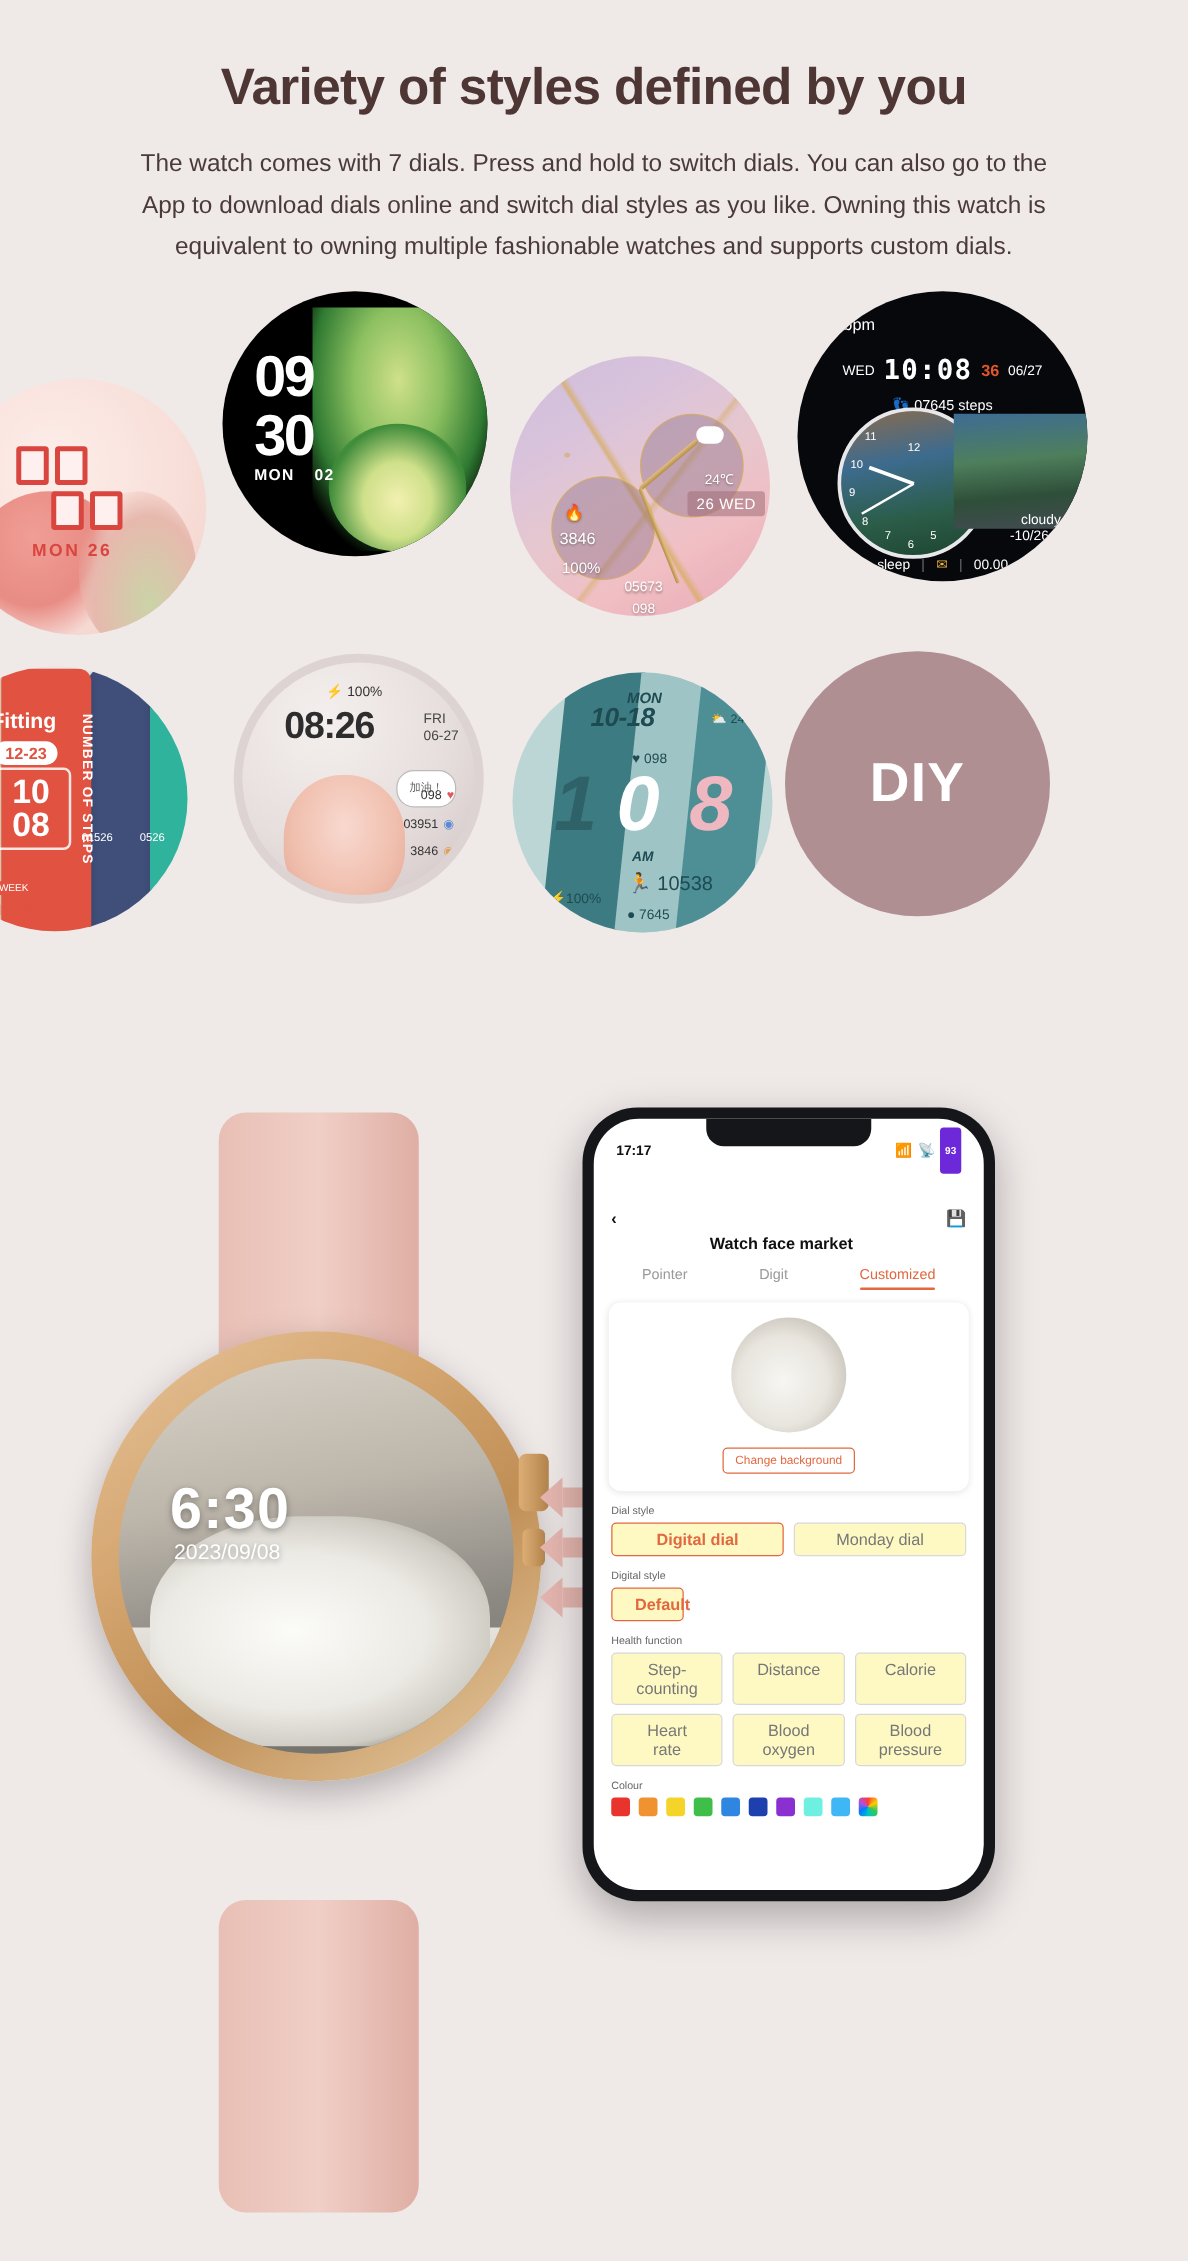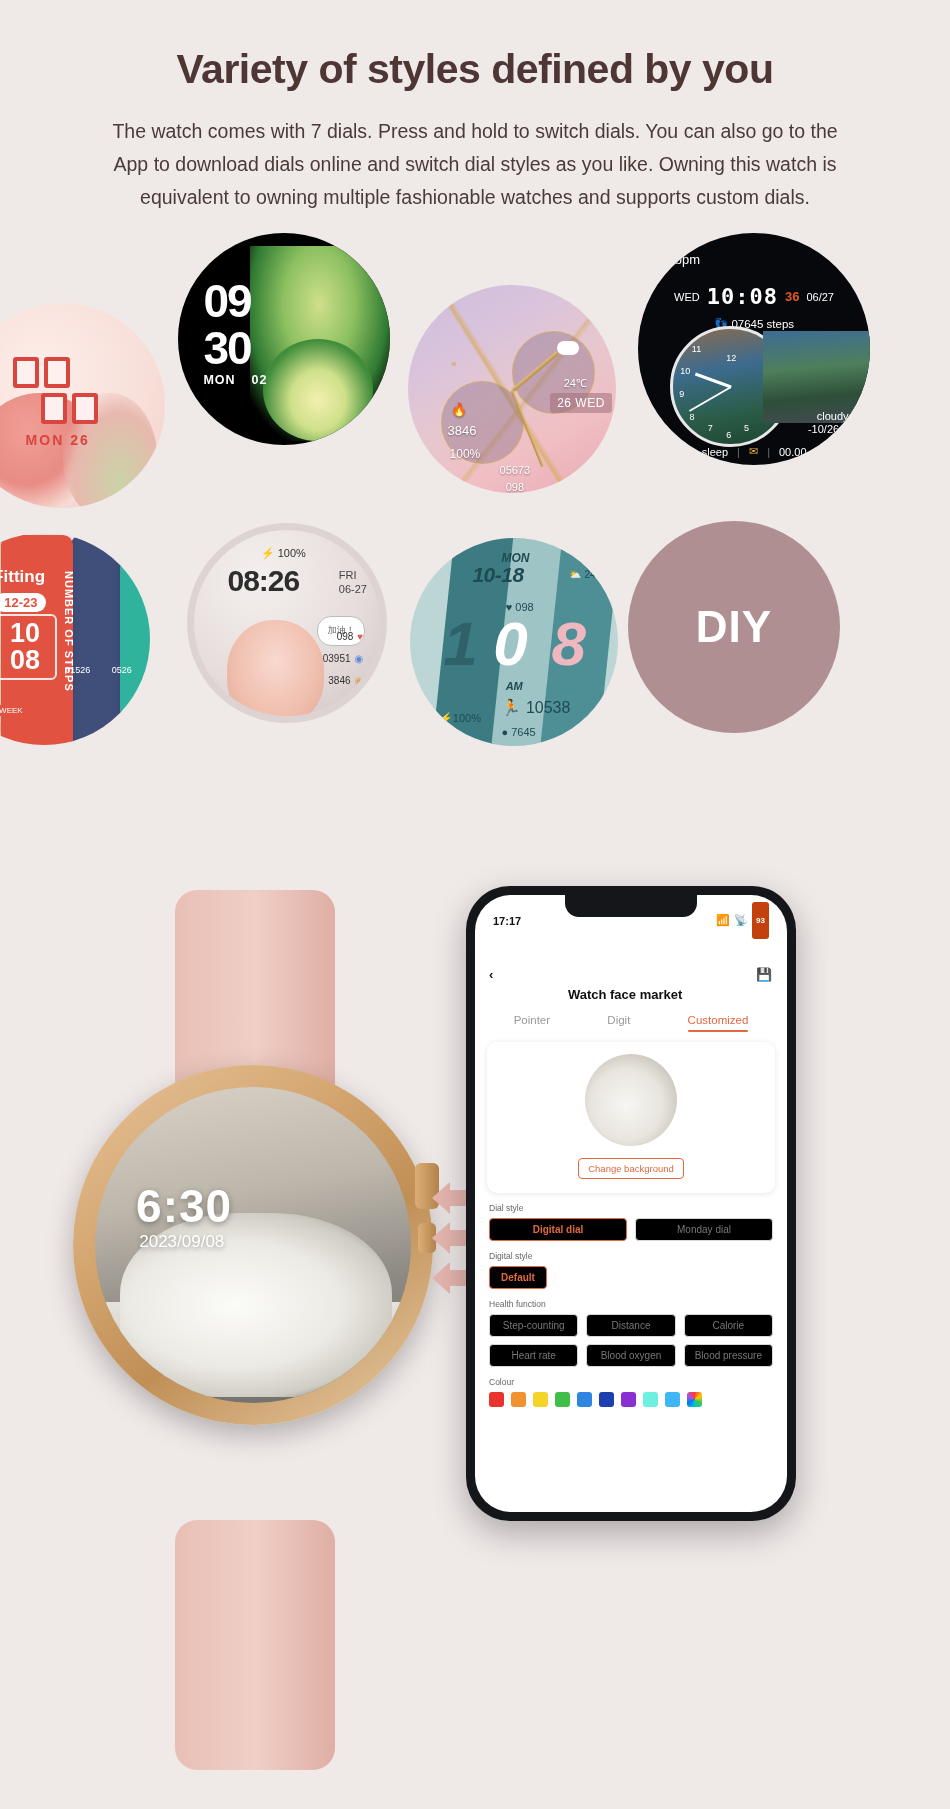--- a/index.html
+++ b/index.html
@@ -144,34 +144,34 @@
   .arrows{position:absolute; left:395px; top:300px; display:flex; flex-direction:column; gap:24px;}
   .arrow{width:54px; height:16px; background:#e4b5ae; position:relative;}
   .arrow:before{content:""; position:absolute; left:-18px; top:-8px; border-right:18px solid #e4b5ae; border-top:16px solid transparent; border-bottom:16px solid transparent;}
   
   .phone{position:absolute; left:466px; top:6px; width:330px; height:635px; background:#15161a; border-radius:44px; padding:9px;
     box-shadow:0 12px 34px rgba(0,0,0,.28);}
   .pscreen{width:100%; height:100%; background:#fff; border-radius:36px; overflow:hidden; position:relative;}
   .notch{position:absolute; left:50%; transform:translateX(-50%); top:0; width:132px; height:22px; background:#15161a; border-radius:0 0 14px 14px;}
   .statusbar{display:flex; justify-content:space-between; align-items:center; padding:7px 18px 2px; font-size:11px; font-weight:bold; color:#111;}
   .statusbar .right{display:flex; align-items:center; gap:4px;}
-  .batt-pill{background:#c2410c; color:#fff; font-size:8px; padding:14px 4px; border-radius:3px;}
+  .batt-pill{background:#6d28d9; color:#fff; font-size:8px; padding:14px 4px; border-radius:3px;}
   .navbar{display:flex; align-items:center; padding:6px 14px; font-size:13px; font-weight:bold; color:#111;}
   .navbar .title{flex:1; text-align:center;margin-top:40px;}
   .tabs{display:flex; justify-content:space-around; padding:6px 10px 0; font-size:11.5px; color:#999;}
   .tabs .tab.active{color:#e2683f;}
   .tabs .tab.active .ul{height:2px; background:#e2683f; margin-top:4px; border-radius:2px;}
   .card{margin:10px 12px; background:#fff; border-radius:10px; box-shadow:0 1px 6px rgba(0,0,0,.10); padding:12px 10px 14px; text-align:center;}
   .preview{width:92px; height:92px; border-radius:50%; margin:0 auto;
     background:radial-gradient(ellipse at 45% 55%, #f7f6f2 0%, #e8e5de 50%, #c9c4ba 78%, #b0aba2 100%);}
   .chg{display:inline-block; margin-top:12px; border:1px solid #e2683f; color:#e2683f; font-size:9.5px; padding:4px 9px; border-radius:4px;}
   .sect{padding:0 14px; margin-top:10px;}
   .sect .lbl{font-size:8.5px; color:#666; margin-bottom:5px;}
   .chips{display:flex; gap:8px; flex-wrap:wrap;}
-  .chip{flex:1; min-width:0; text-align:center; font-size:10px; color:#777; border:1px solid #d8d8d8; border-radius:4px; padding:5px 6px; background:#000000;}
+  .chip{flex:1; min-width:0; text-align:center; font-size:13px; color:#777; border:1px solid #d8d8d8; border-radius:4px; padding:5px 18px; background:#fef9c3;}
   .chip.sel{color:#e2683f; border-color:#e2683f; font-weight:bold;}
   .chip.fixed{flex:0 0 58px;}
   .swatches{display:flex; gap:7px; margin-top:2px;}
   .sw{width:15px; height:15px; border-radius:3px;}
   .sw.rainbow{background:conic-gradient(#ff3b30,#ffcc00,#34c759,#00c7be,#007aff,#af52de,#ff3b30);}
 </style>
 </head>
 <body>
 
 <div class="hero">

